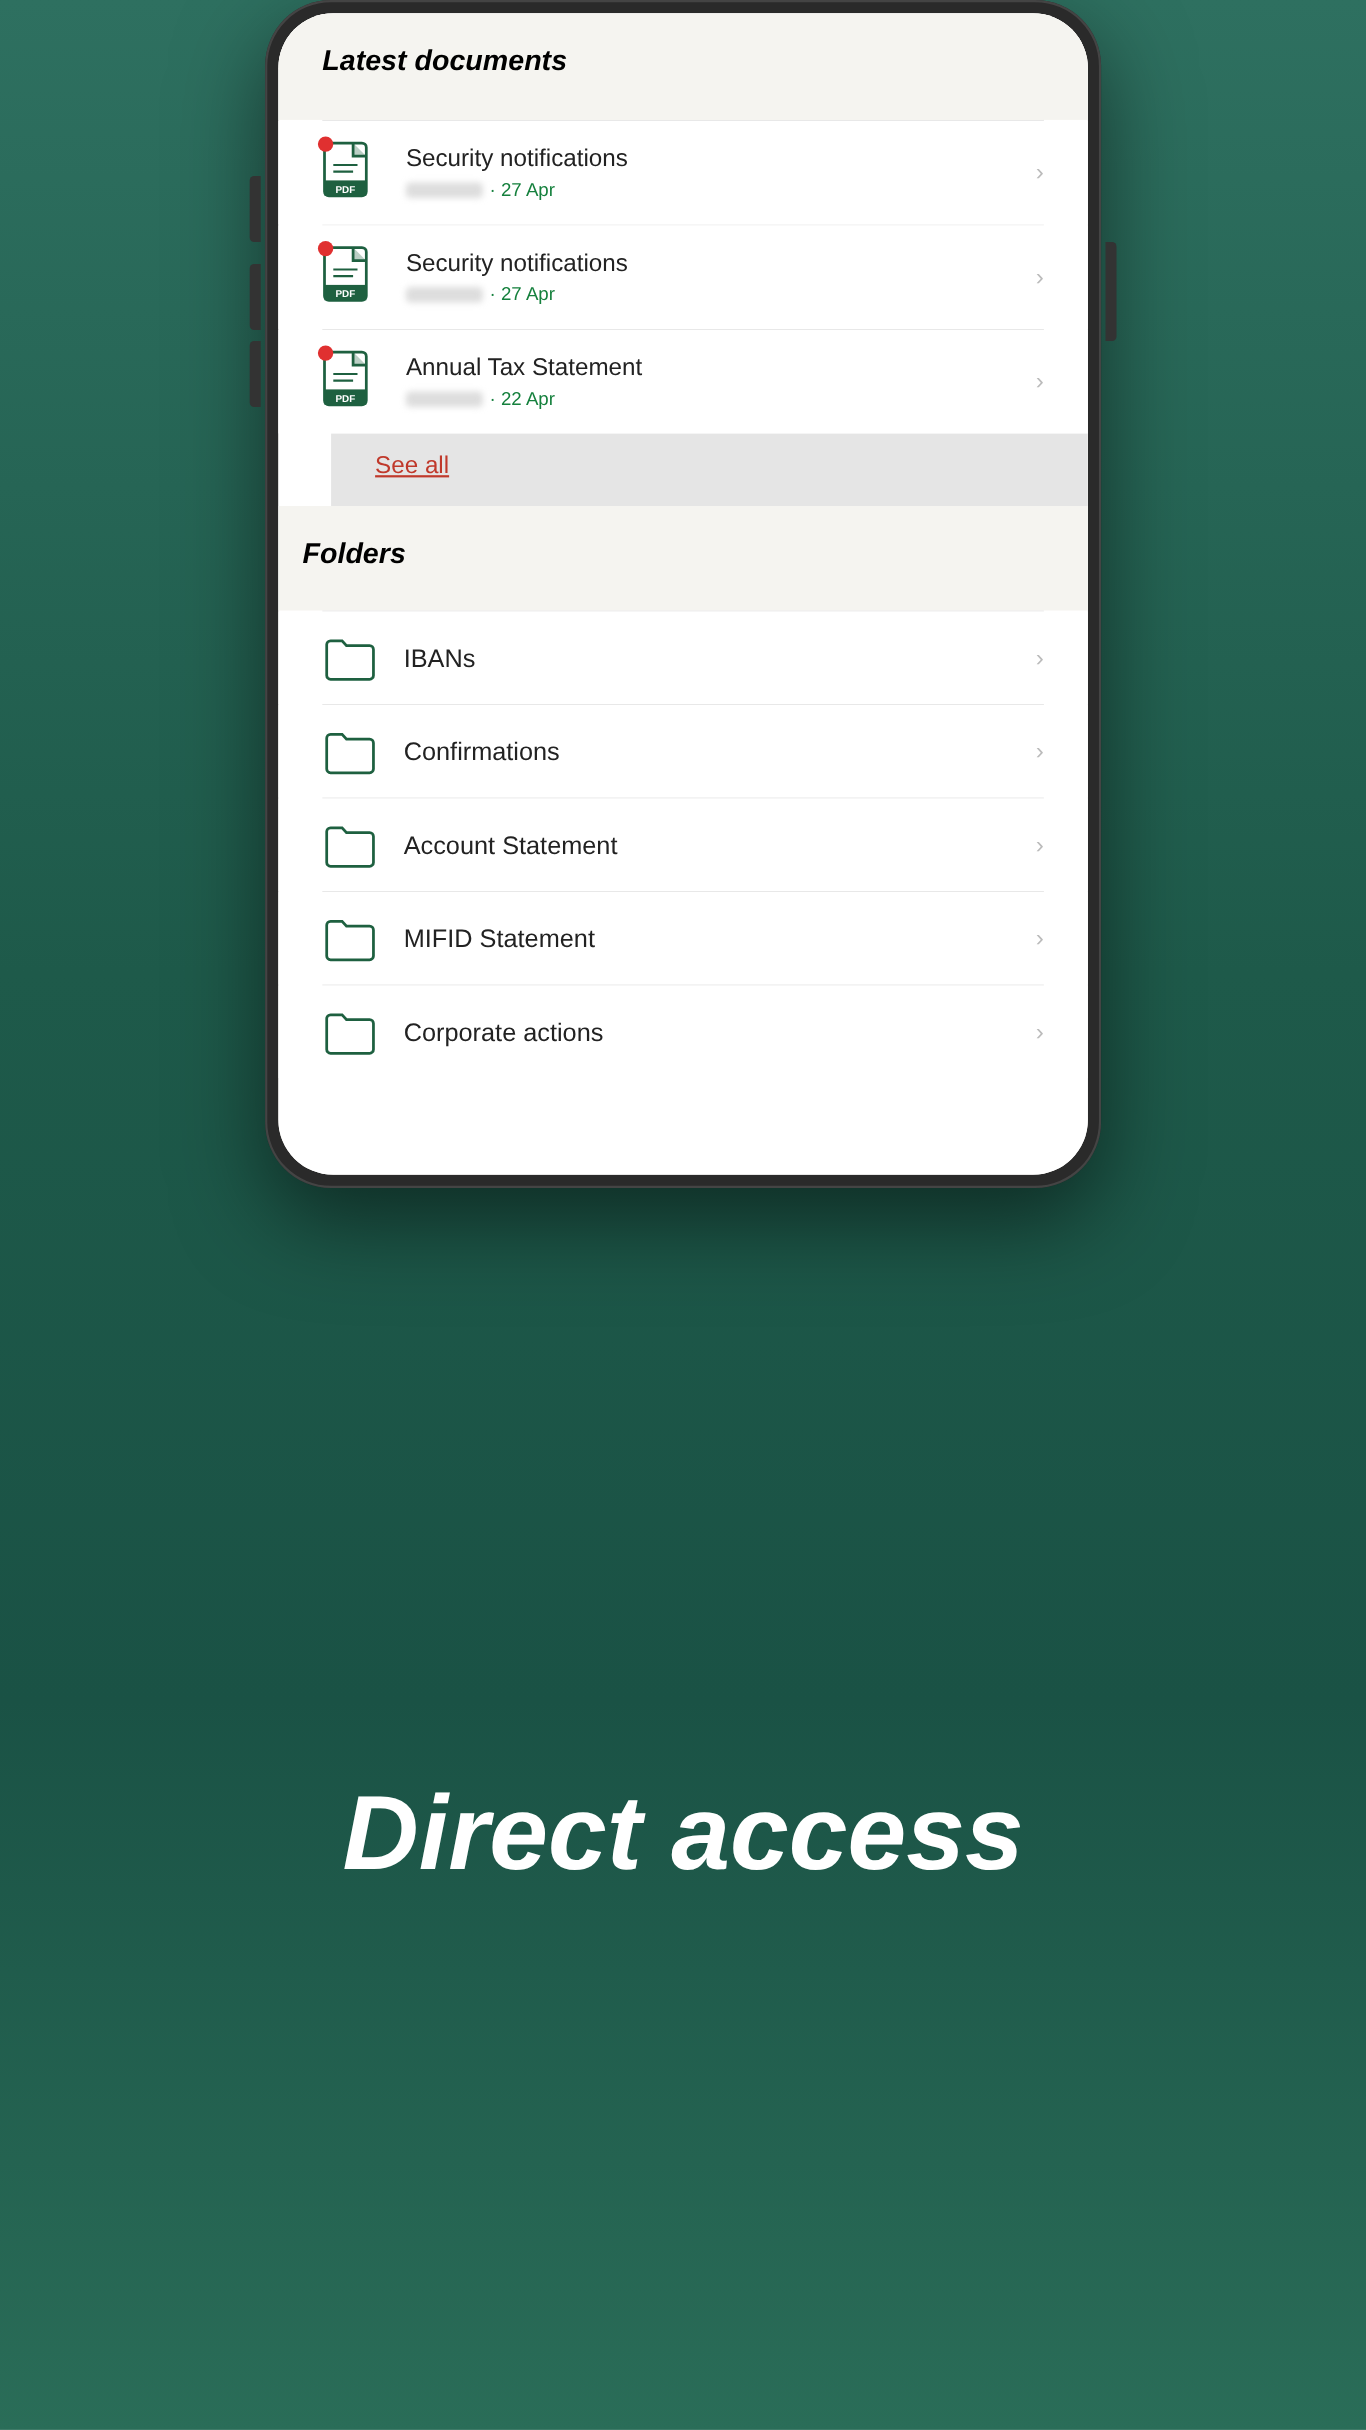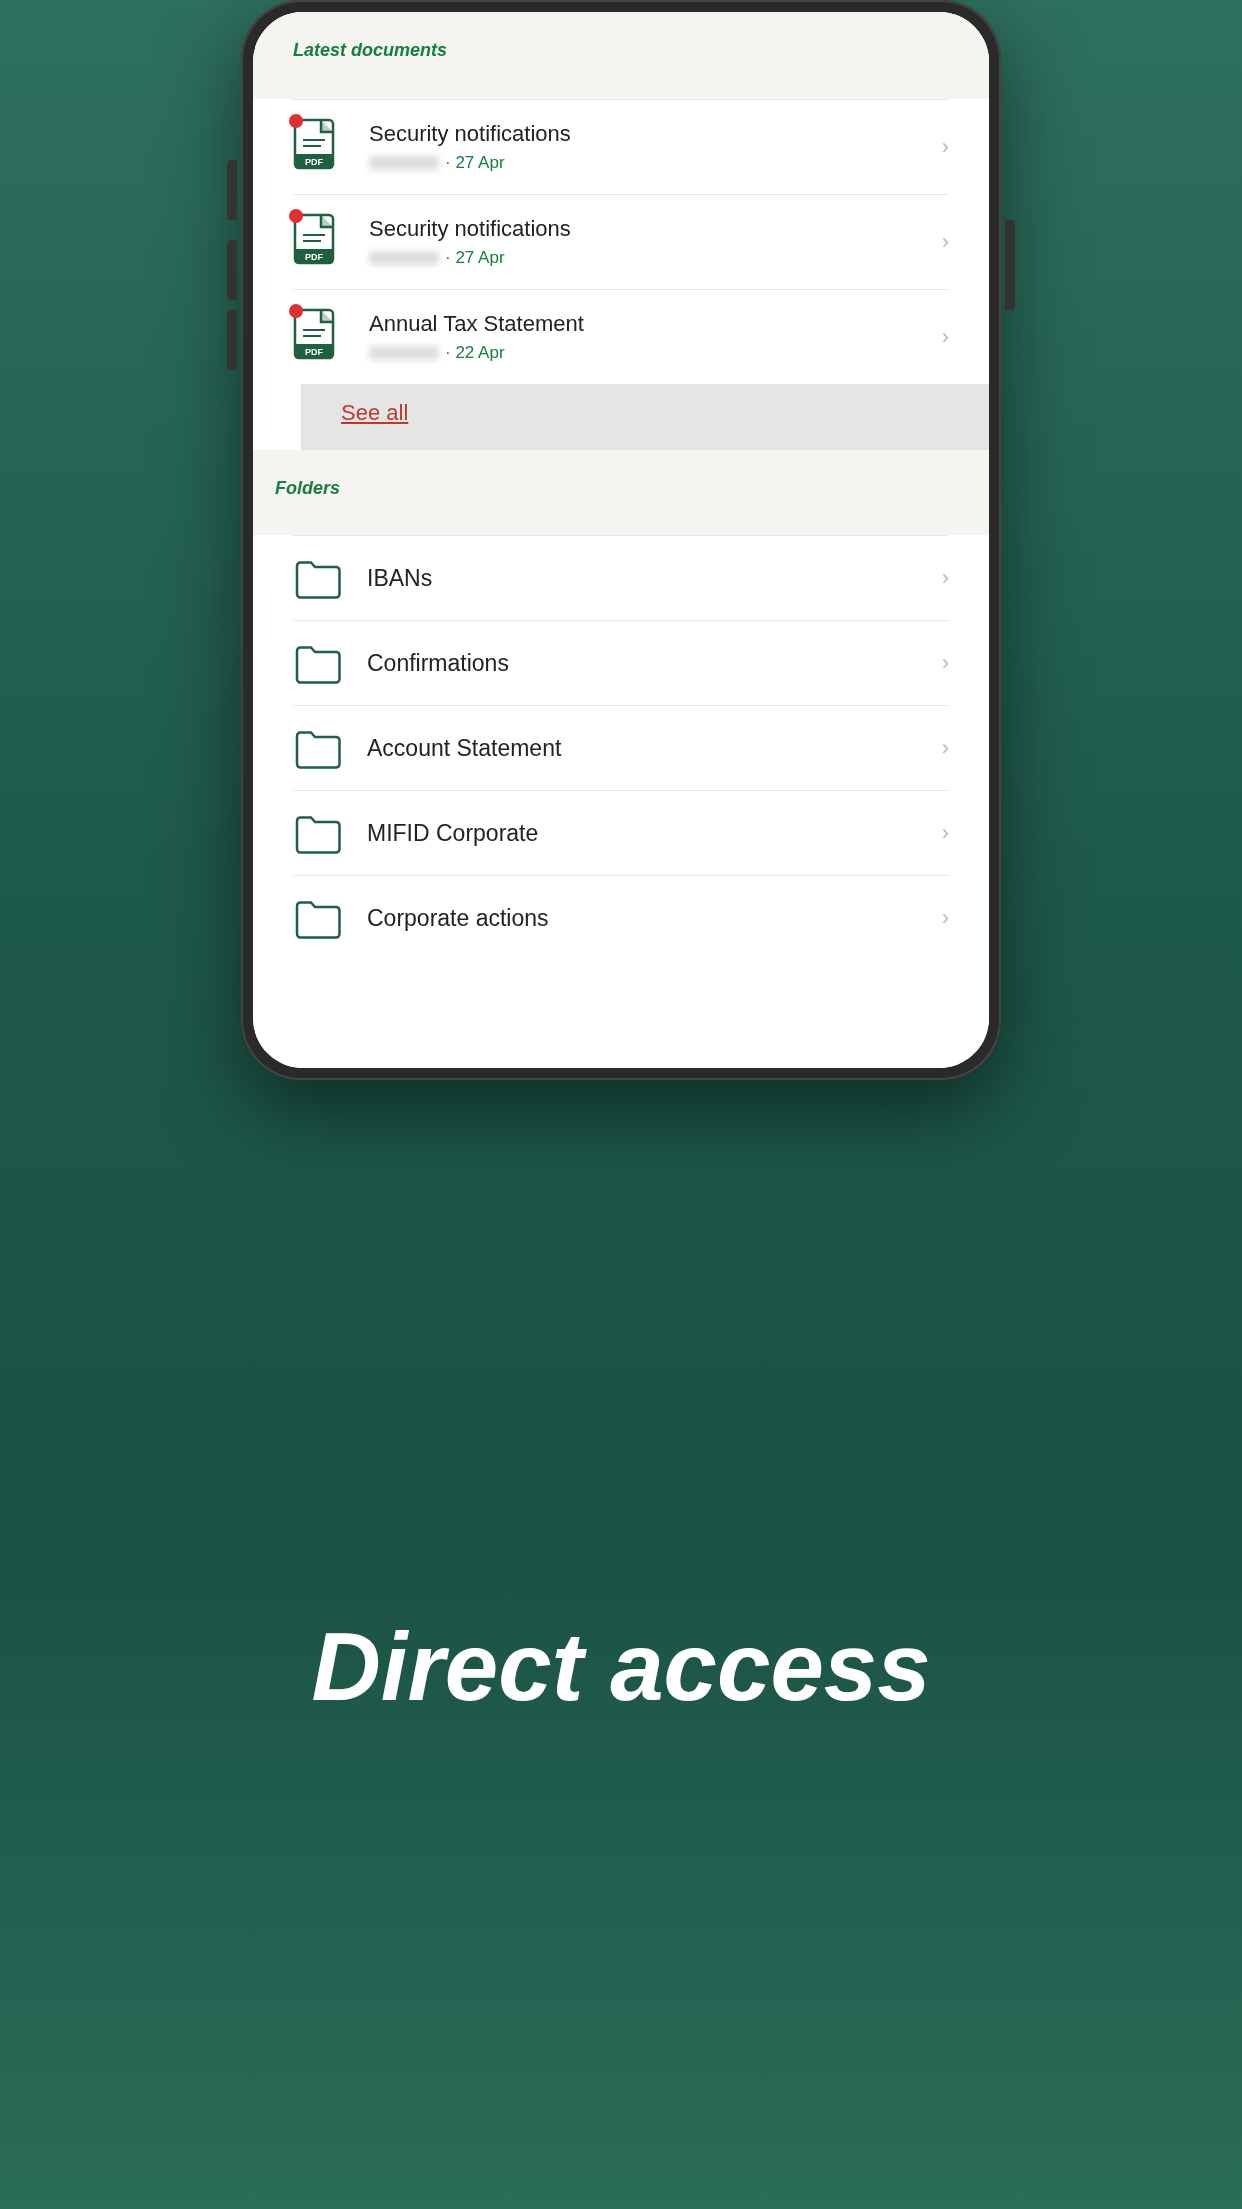--- a/index.html
+++ b/index.html
@@ -70,23 +70,23 @@
       padding: 0;
     }
 
     
     .section-bg-cream {
       background: #f5f4f0;
       padding: 28px 40px 20px 40px;
     }
 
     .section-title {
-      font-size: 18px;
+      font-size: 26px;
       font-style: italic;
-      color: #15803d;
+      color: #000000;
       font-weight: 600;
       margin-bottom: 18px;
     }
 
     .divider {
       height: 1px;
       background: #e8e8e8;
       margin: 0 40px;
     }
 
@@ -349,21 +349,21 @@
         </svg>
         <span class="folder-label">Account Statement</span>
         <span class="chevron">›</span>
       </div>
       <div class="divider"></div>
 
       <div class="folder-item">
         <svg class="folder-icon" viewBox="0 0 50 44" fill="none" xmlns="http://www.w3.org/2000/svg">
           <path d="M4 10 C4 8 5.5 6.5 7.5 6.5 L18 6.5 L22 11 L43 11 C45 11 46.5 12.5 46.5 14.5 L46.5 38 C46.5 40 45 41.5 43 41.5 L7.5 41.5 C5.5 41.5 4 40 4 38 Z" stroke="#1e6040" stroke-width="2.5" fill="none"></path>
         </svg>
-        <span class="folder-label">MIFID Corporate</span>
+        <span class="folder-label">MIFID Statement</span>
         <span class="chevron">›</span>
       </div>
       <div class="divider"></div>
 
       <div class="folder-item">
         <svg class="folder-icon" viewBox="0 0 50 44" fill="none" xmlns="http://www.w3.org/2000/svg">
           <path d="M4 10 C4 8 5.5 6.5 7.5 6.5 L18 6.5 L22 11 L43 11 C45 11 46.5 12.5 46.5 14.5 L46.5 38 C46.5 40 45 41.5 43 41.5 L7.5 41.5 C5.5 41.5 4 40 4 38 Z" stroke="#1e6040" stroke-width="2.5" fill="none"></path>
         </svg>
         <span class="folder-label">Corporate actions</span>
         <span class="chevron">›</span>

